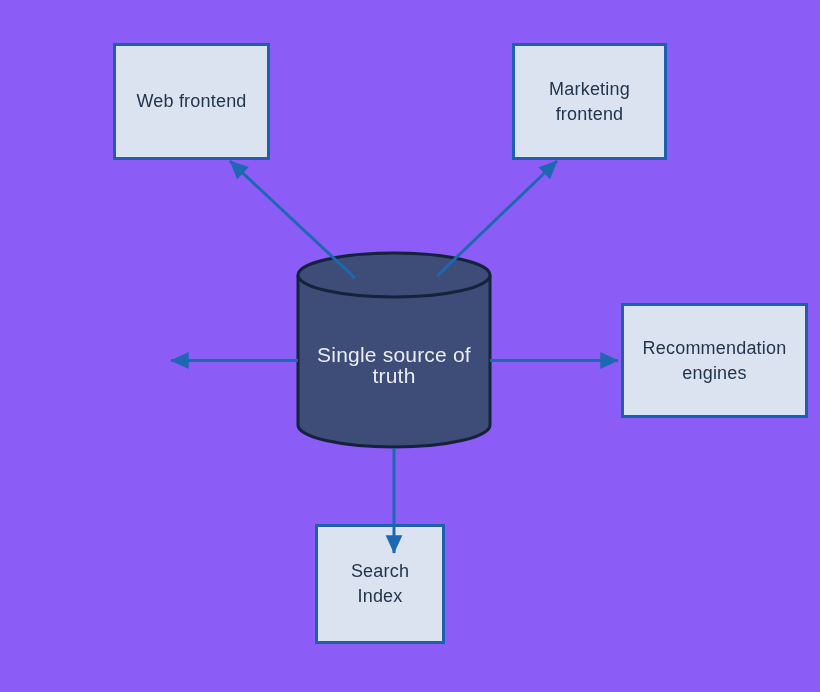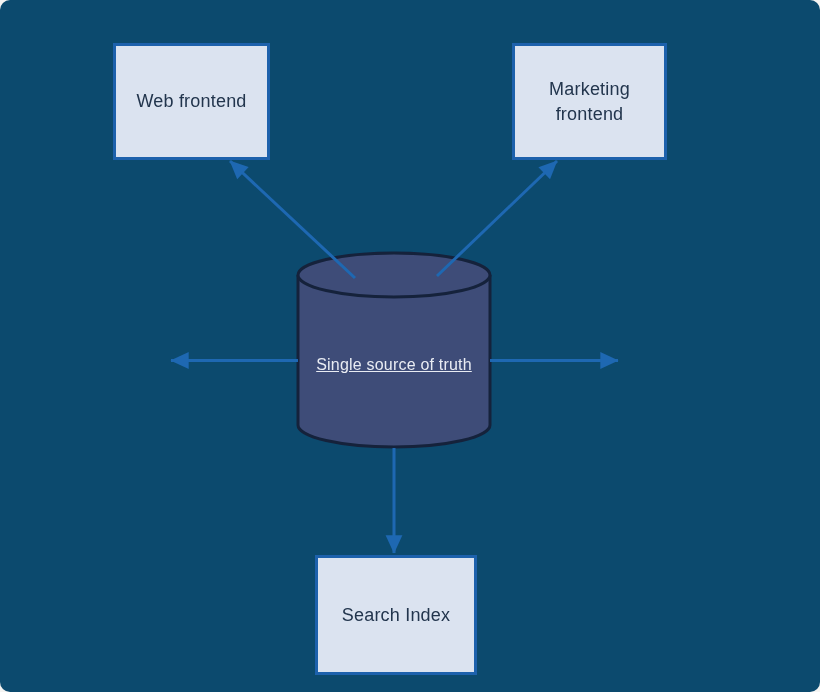--- a/index.html
+++ b/index.html
@@ -5,23 +5,22 @@
   html, body {
     margin: 0;
     padding: 0;
     background: #f5f4f2;
     font-family: "Liberation Sans", sans-serif;
   }
   .stage {
     position: relative;
     width: 820px;
     height: 692px;
-    background: #0c4a6e;
+    background: #8b5cf6;
     overflow: hidden;
-    border-radius: 10px;
   }
   .node {
     position: absolute;
     box-sizing: border-box;
     background: #dbe3f0;
     border: 3px solid #1d61ac;
     display: flex;
     align-items: center;
     justify-content: center;
     text-align: center;
@@ -31,21 +30,21 @@
   .node-label {
     color: #22354d;
     font-size: 18px;
     line-height: 25px;
     letter-spacing: 0.2px;
   }
   .node-web      { left: 113px; top: 43px;  width: 157px; height: 117px; }
   .node-mkt      { left: 512px; top: 43px;  width: 155px; height: 117px; }
   .node-sales    { left: 13px;  top: 303px; width: 155px; height: 115px; }
   .node-reco     { left: 621px; top: 303px; width: 187px; height: 115px; }
-  .node-search   { left: 315px; top: 555px; width: 162px; height: 120px; }
+  .node-search   { left: 315px; top: 524px; width: 130px; height: 120px; }
   .overlay {
     position: absolute;
     left: 0; top: 0;
     width: 820px; height: 692px;
     z-index: 2;
     pointer-events: none;
   }
   .cyl-label-wrap {
     position: absolute;
     left: 304px; top: 305px;
@@ -54,40 +53,42 @@
     align-items: center;
     justify-content: center;
     text-align: center;
     z-index: 3;
     pointer-events: none;
   }
   .cyl-label {
     display: inline-block;
     max-width: 162px;
     color: #e9ecf3;
-    font-size: 16px;
-    line-height: 36px;
+    font-size: 21px;
+    line-height: 21px;
     letter-spacing: 0.2px;
-    text-decoration: underline;
   }
 </style>
 </head>
 <body>
 
 <div class="stage">
 
   <div class="node node-web">
     <span class="node-label">Web frontend</span>
   </div>
 
   <div class="node node-mkt">
     <span class="node-label">Marketing frontend</span>
   </div>
 
 
+  <div class="node node-reco">
+    <span class="node-label">Recommendation engines</span>
+  </div>
 
   <div class="node node-search">
     <span class="node-label">Search Index</span>
   </div>
 
   <svg class="overlay" viewBox="0 0 820 692" xmlns="http://www.w3.org/2000/svg">
     <defs>
       <marker id="ah" viewBox="0 0 7 7" markerWidth="7" markerHeight="7" refX="6.4" refY="3.5" orient="auto" markerUnits="strokeWidth">
         <path d="M0.5,0.7 L6.6,3.5 L0.5,6.3 Z" fill="#1e68b2"></path>
       </marker>

